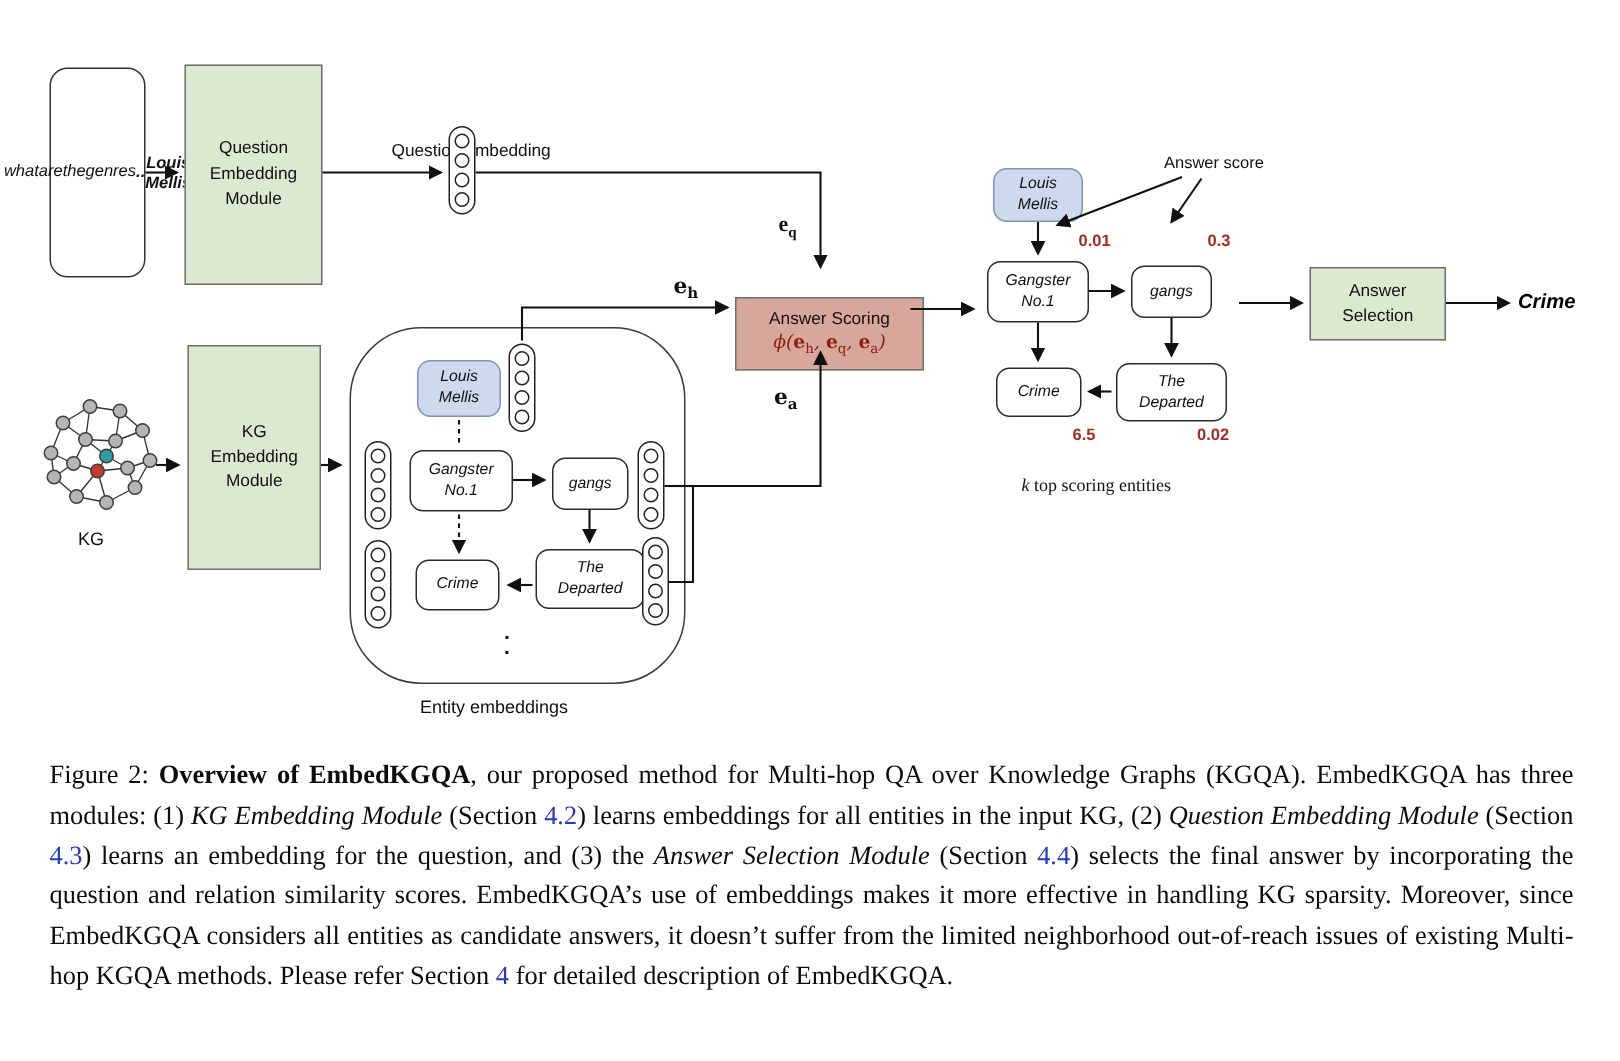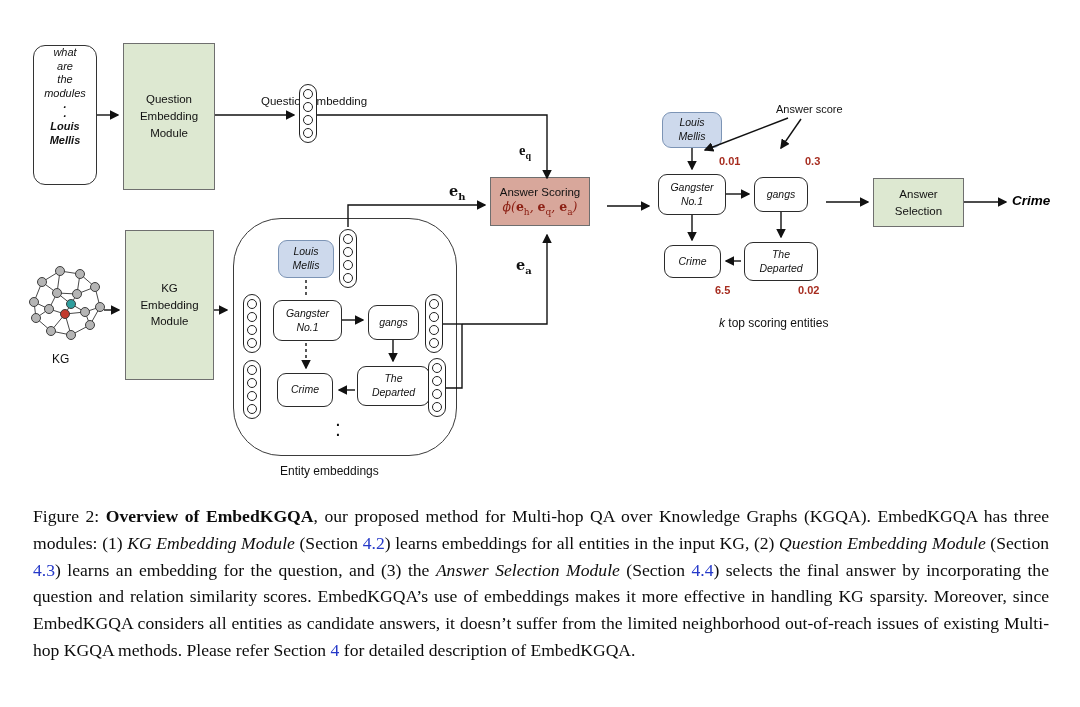--- a/index.html
+++ b/index.html
@@ -22,21 +22,21 @@
     border: 1.2px solid #2b2b2b; border-radius: 9px; background: #fff;
     display: flex; align-items: center; justify-content: center;
     text-align: center; font-style: italic; font-size: 10.5px;
     line-height: 1.3; white-space: pre-line; color: #111;
   }
   .node.blue { background: var(--entity_blue, #cdd9ec); border-color: #7c94b5; }
 
   
   .bubble {
     border: 1.3px solid #333; border-radius: 12px; background: #fff;
-    display: flex; flex-direction: column; align-items: center; justify-content: flex-start;
+    display: flex; align-items: center; justify-content: center;
     font-size: 11px; font-style: italic; line-height: 13.5px; color: #111; text-align: center;
   }
   .bubble .qe { font-weight: bold; white-space: pre-line; margin-top: 2px; }
   .bubble .qd { line-height: 9px; font-weight: bold; }
 
   
   .qabox { border: 1.6px solid #1a1a1a; background: #fff; padding: 7px 10px; font-size: 13px; line-height: 21px; }
   .qaline { white-space: pre-wrap; }
   .qaline i { font-style: italic; }
 
@@ -87,21 +87,21 @@
 </style>
 </head>
 <body>
 
 <div class="canvas">
 
   <div class="abs bubble" style="left:33px;top:45px;width:64px;height:140px;">
     <span class="qw">what</span>
     <span class="qw">are</span>
     <span class="qw">the</span>
-    <span class="qw">modules</span>
+    <span class="qw">genres</span>
     <span class="qd">.</span>
     <span class="qd">.</span>
     <span class="qe">Louis
 Mellis</span>
   </div>
 
   <div class="abs module" style="left:123px;top:43px;width:92px;height:147px;">Question
 Embedding
 Module</div>
 
@@ -111,21 +111,21 @@
       <span class="cell"></span>
       <span class="cell"></span>
       <span class="cell"></span>
   </div>
 
 
   <div class="abs mvec" style="left:519px;top:142px;font-family:Liberation Serif, serif;"><span>e</span><sub>q</sub></div>
   <div class="abs mvec" style="left:449px;top:182px;"><span>e</span><sub>h</sub></div>
   <div class="abs mvec" style="left:516px;top:256px;"><span>e</span><sub>a</sub></div>
 
-  <div class="abs scoring" style="left:490px;top:177px;width:100px;height:49px;">
+  <div class="abs scoring" style="left:490px;top:198px;width:126px;height:49px;">
     <div class="stitle">Answer Scoring</div>
     <div class="formula"><span>ϕ(</span><span class="me">e</span><sub>h</sub><span>, </span><span class="me">e</span><sub>q</sub><span>, </span><span class="me">e</span><sub>a</sub><span>)</span></div>
   </div>
 
   <div class="abs" style="left:24px;top:262px;width:84px;height:88px;">
     <svg width="84" height="88" viewBox="0 0 84 88">
       <g stroke="#333" stroke-width="0.9">
         <line x1="10" y1="40" x2="18" y2="20"></line>
           <line x1="18" y1="20" x2="36" y2="9"></line>
           <line x1="36" y1="9" x2="56" y2="12"></line>
@@ -238,21 +238,21 @@
   <div class="abs node" style="left:658px;top:174px;width:68px;height:41px;">Gangster
 No.1</div>
   <div class="abs node" style="left:754px;top:177px;width:54px;height:35px;">gangs</div>
   <div class="abs node" style="left:664px;top:245px;width:57px;height:33px;">Crime</div>
   <div class="abs node" style="left:744px;top:242px;width:74px;height:39px;">The
 Departed</div>
 
   <div class="abs score" style="left:679px;top:284px;">6.5</div>
   <div class="abs score" style="left:762px;top:284px;">0.02</div>
 
-  <div class="abs ktop" style="left:719px;top:316px;"><i>k</i><span> top scoring entities</span></div>
+  <div class="abs ktop" style="left:681px;top:316px;font-family:Liberation Serif, serif;"><i>k</i><span> top scoring entities</span></div>
 
   <div class="abs module" style="left:873px;top:178px;width:91px;height:49px;">Answer
 Selection</div>
   <div class="abs final-answer" style="left:1012px;top:193px;">Crime</div>
 
   <svg class="arrows" width="1080" height="500" viewBox="0 0 1080 500">
     <defs>
       <marker id="arr" viewBox="0 0 10 10" refX="8.5" refY="5" markerWidth="7" markerHeight="7" orient="auto-start-reverse">
         <path d="M0,0 L10,5 L0,10 z" fill="#111"></path>
       </marker>

